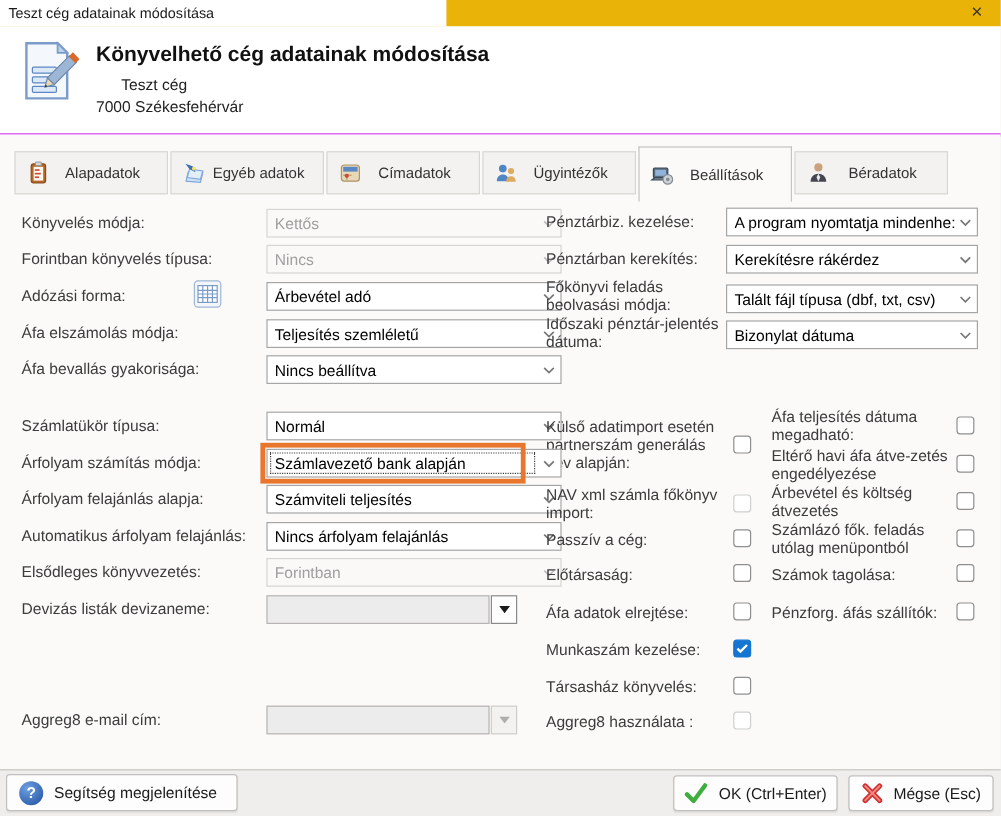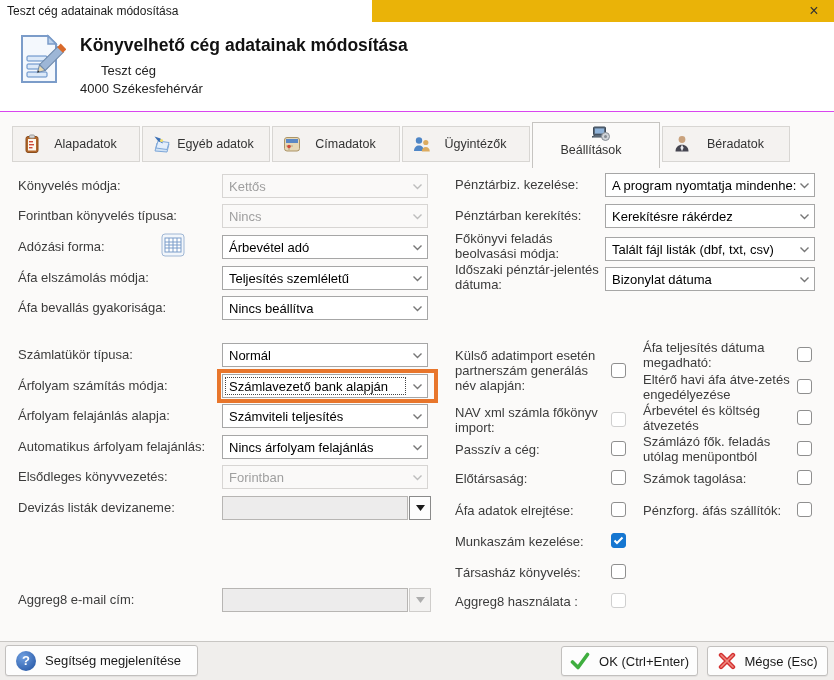--- a/index.html
+++ b/index.html
@@ -22,25 +22,25 @@
   .hline2{position:absolute;left:80px;top:59px;font-size:13px;color:#222;}
 
   
   .content{position:absolute;left:0;top:112px;width:834px;height:529px;background:#fbfaf9;}
 
   
   .tab{position:absolute;top:14px;width:128px;height:36px;background:#f4f2f0;border:1px solid #d8d6d3;
        box-sizing:border-box;display:flex;align-items:center;font-size:12.5px;color:#333;cursor:default;}
   .tab .tab-ic{margin-left:9px;display:flex;}
   .tab .tab-lb{flex:1;text-align:center;padding-right:10px;}
-  .tab.active{top:10px;height:46px;background:#fbfaf9;border:1px solid #c6c4c1;border-bottom:none;z-index:3;flex-direction:column;}
+  .tab.active{top:10px;height:46px;background:#fbfaf9;border:1px solid #c6c4c1;border-bottom:none;z-index:3;}
 
   
   .lbl{position:absolute;font-size:13px;color:#3c3c3c;line-height:15px;}
-  .sel{position:absolute;width:206px;height:24px;background:#fff;border:1px solid #a6a6a6;box-sizing:border-box;
+  .sel{position:absolute;width:246px;height:24px;background:#fff;border:1px solid #a6a6a6;box-sizing:border-box;
        display:flex;align-items:center;font-size:13px;color:#000;padding:0 4px 0 6px;cursor:default;}
   .sel .sel-txt{flex:1;white-space:nowrap;overflow:hidden;}
   .sel .chev{display:flex;margin-left:2px;}
   .sel.dis{background:#faf9f8;border-color:#d7d5d3;color:#9f9f9f;}
   .gray-field{position:absolute;width:186px;height:24px;background:#edecec;border:1px solid #b7b5b3;box-sizing:border-box;}
   .drop-btn{position:absolute;width:22px;height:24px;background:#fdfdfd;border:1px solid #8a8a8a;box-sizing:border-box;
             display:flex;align-items:center;justify-content:center;cursor:default;}
   .drop-btn.dis{background:#f3f2f1;border-color:#cfcdcb;}
 
   .focus-dots{position:absolute;left:2px;top:2px;right:21px;bottom:2px;border:1px dotted #444;pointer-events:none;}
@@ -84,21 +84,21 @@
         <g transform="rotate(45 36 30)">
           <rect x="32" y="12" width="8" height="26" fill="#9db6d6" stroke="#6d88aa"></rect>
           <rect x="32" y="8" width="8" height="5" fill="#d96a2b"></rect>
           <path d="M32 38 l4 7 l4 -7 z" fill="#e8d9b0" stroke="#6d88aa"></path>
           <path d="M34.8 43 l1.2 2 l1.2 -2 z" fill="#333"></path>
         </g>
       </svg>
     </span>
     <div class="htitle">Könyvelhető cég adatainak módosítása</div>
     <div class="hline1">Teszt cég</div>
-    <div class="hline2">4000 Székesfehérvár</div>
+    <div class="hline2">7000 Székesfehérvár</div>
   </div>
 
   <div class="content">
 
     <div class="tab" style="left:12px">
       <span class="tab-ic">
         <svg width="20" height="20" viewBox="0 0 20 20">
             <rect x="4" y="2.5" width="12" height="16" rx="2" fill="#b2672a" stroke="#8a4d1d"></rect>
             <rect x="6" y="5" width="8" height="11.5" fill="#fdf8ee"></rect>
             <rect x="7.5" y="1" width="5" height="3" rx="1" fill="#d7d7d7" stroke="#999"></rect>
@@ -305,21 +305,21 @@
       <span class="sel-txt">Kerekítésre rákérdez</span>
       <span class="chev">
           <svg width="11" height="7">
             <path d="M1.5 1.5 L5.5 5.5 L9.5 1.5" stroke="#777" stroke-width="1.4" fill="none"></path>
           </svg>
         </span>
     </div>
 
     <div class="lbl" style="left:455px;top:119px;width:146px">Főkönyvi feladás beolvasási módja:</div>
     <div class="sel" style="left:605px;top:125px;width:210px">
-      <span class="sel-txt">Talált fájl listák (dbf, txt, csv)</span>
+      <span class="sel-txt">Talált fájl típusa (dbf, txt, csv)</span>
       <span class="chev">
           <svg width="11" height="7">
             <path d="M1.5 1.5 L5.5 5.5 L9.5 1.5" stroke="#777" stroke-width="1.4" fill="none"></path>
           </svg>
         </span>
     </div>
 
     <div class="lbl" style="left:455px;top:150px;width:146px">Időszaki pénztár-jelentés dátuma:</div>
     <div class="sel" style="left:605px;top:155px;width:210px">
       <span class="sel-txt">Bizonylat dátuma</span>

